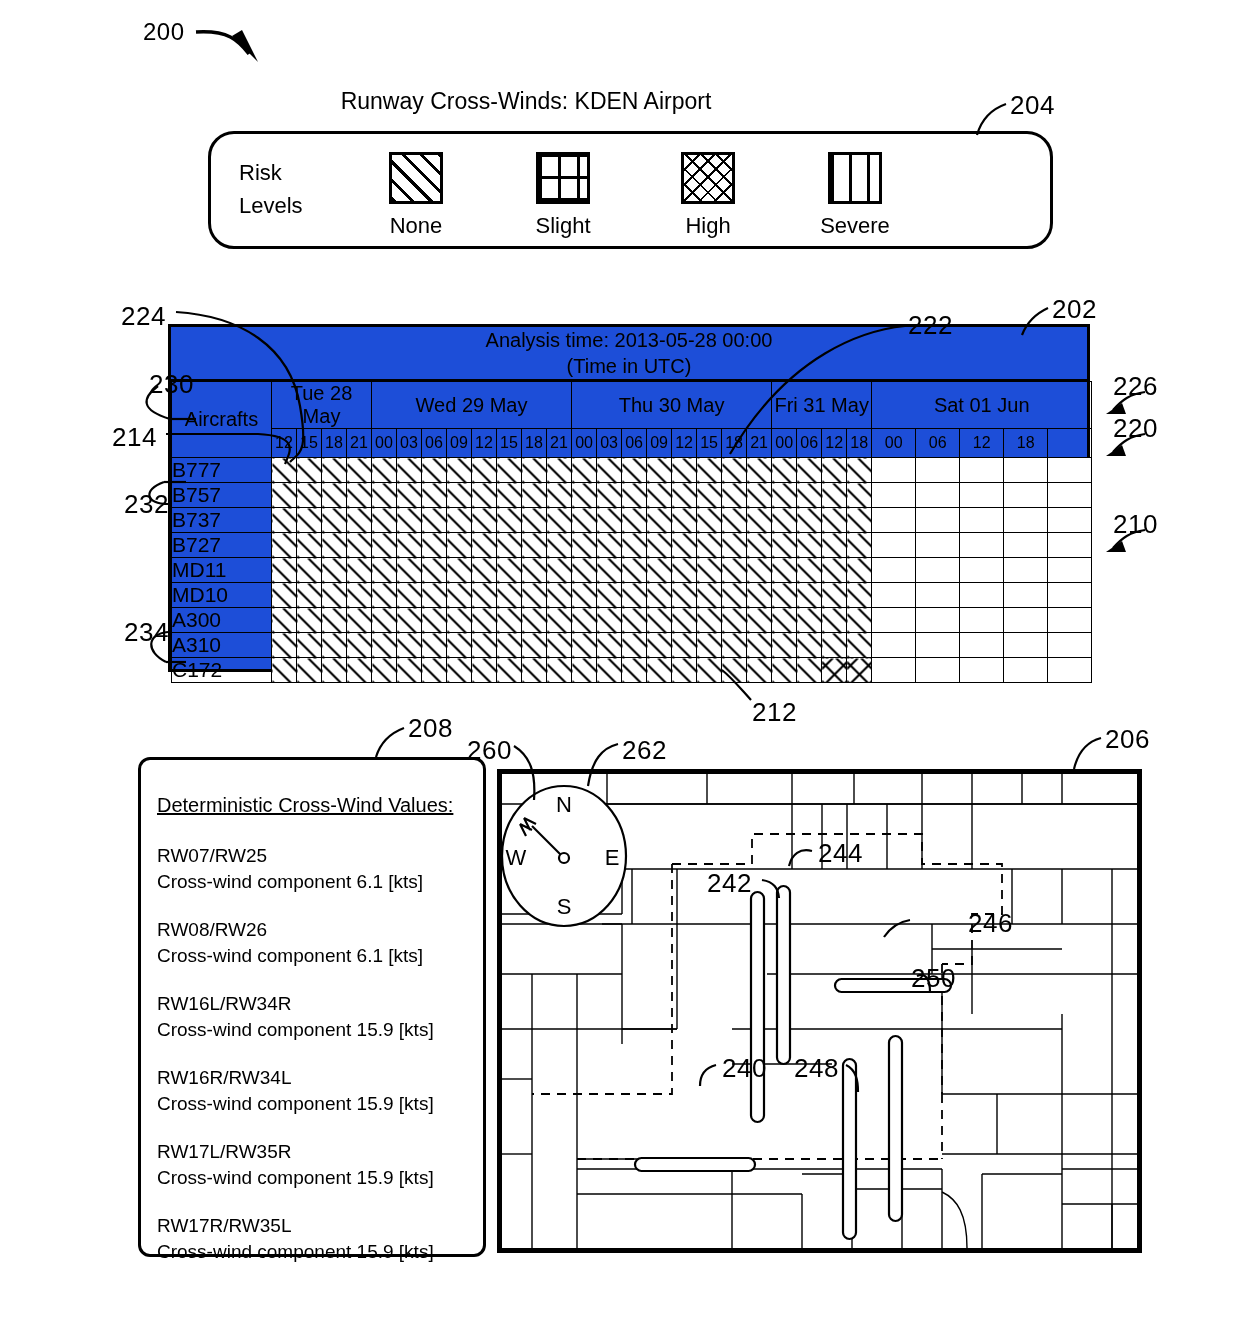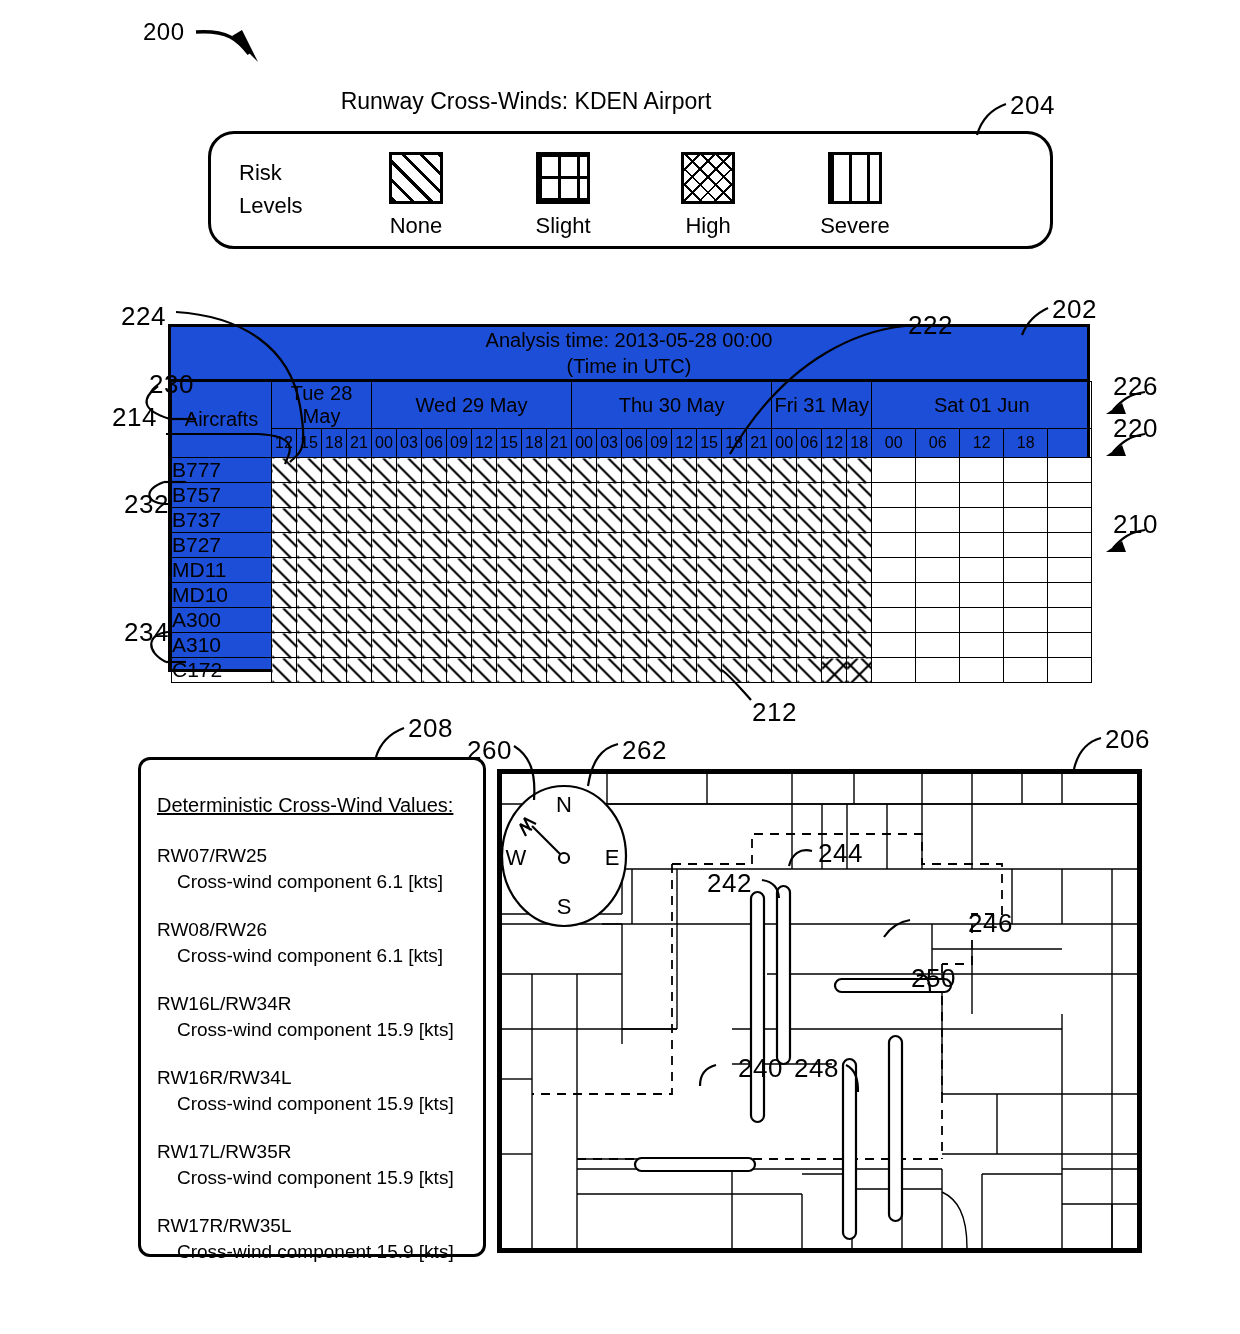--- a/index.html
+++ b/index.html
@@ -70,21 +70,21 @@
 
   
   #dpanel{
     left:138px;top:757px;width:348px;height:500px;
     border:3px solid #000;border-radius:12px;box-sizing:border-box;background:#fff;
     padding:34px 0 0 16px;
   }
   #dpanel h3{margin:0 0 26px 0;font-size:20px;font-weight:normal;text-decoration:underline;}
   .rw-entry{margin-bottom:22px;font-size:19px;line-height:26px;}
   .rw-entry .rw-name{display:block;}
-  .rw-entry .rw-val{display:block;margin-left:20px;}
+  .rw-entry .rw-val{display:block;}
 
   
   #map{
     left:497px;top:769px;width:645px;height:484px;
     border:5px solid #000;box-sizing:border-box;background:#fff;overflow:hidden;
   }
 </style>
 </head>
 <body>
 
@@ -488,21 +488,21 @@
           <td class="cell nodata"></td>
         </tr>
       </tbody>
   </table>
 </div>
 
 <div class="abs refnum" style="left:1052px;top:294px;">202</div>
 <div class="abs refnum" style="left:908px;top:310px;">222</div>
 <div class="abs refnum" style="left:121px;top:301px;">224</div>
 <div class="abs refnum" style="left:112px;top:369px;margin-left:37px;">230</div>
-<div class="abs refnum" style="left:112px;top:402px;">214</div>
+<div class="abs refnum" style="left:112px;top:422px;">214</div>
 <div class="abs refnum" style="left:124px;top:489px;">232</div>
 <div class="abs refnum" style="left:124px;top:617px;">234</div>
 <div class="abs refnum" style="left:1113px;top:371px;">226</div>
 <div class="abs refnum" style="left:1113px;top:413px;">220</div>
 <div class="abs refnum" style="left:1113px;top:509px;">210</div>
 <div class="abs refnum" style="left:752px;top:697px;">212</div>
 
 <div class="abs" id="dpanel">
   <h3>Deterministic Cross-Wind Values:</h3>
   <div id="rw-list">
@@ -636,21 +636,21 @@
   </svg>
 </div>
 
 <div class="abs refnum" style="left:1105px;top:724px;">206</div>
 <div class="abs refnum" style="left:467px;top:735px;">260</div>
 <div class="abs refnum" style="left:622px;top:735px;">262</div>
 <div class="abs refnum" style="left:707px;top:868px;">242</div>
 <div class="abs refnum" style="left:818px;top:838px;">244</div>
 <div class="abs refnum" style="left:968px;top:908px;">246</div>
 <div class="abs refnum" style="left:911px;top:963px;">250</div>
-<div class="abs refnum" style="left:722px;top:1053px;margin-left:16px;">240</div>
+<div class="abs refnum" style="left:722px;top:1053px;">240</div>
 <div class="abs refnum" style="left:794px;top:1053px;">248</div>
 
 <svg class="overlay" viewBox="0 0 1240 1334">
   <g stroke="#000" fill="none" stroke-width="2.2">
 
     <path d="M196,32 C228,30 238,40 249,54" stroke-width="3.4"></path>
     <polygon points="232,36 258,62 242,30" fill="#000" stroke="none"></polygon>
 
     <path d="M1006,104 C989,110 981,121 977,135"></path>
 

